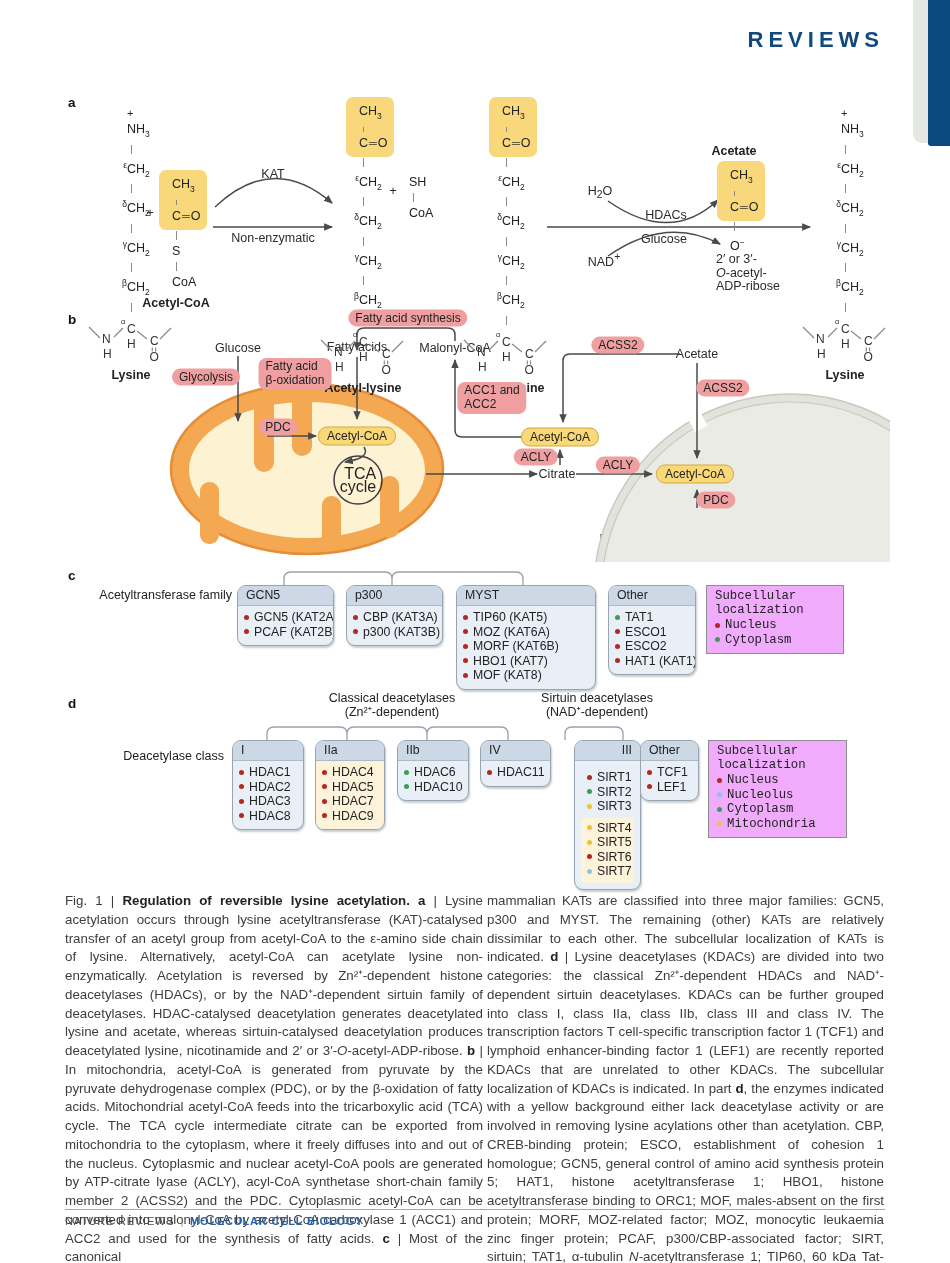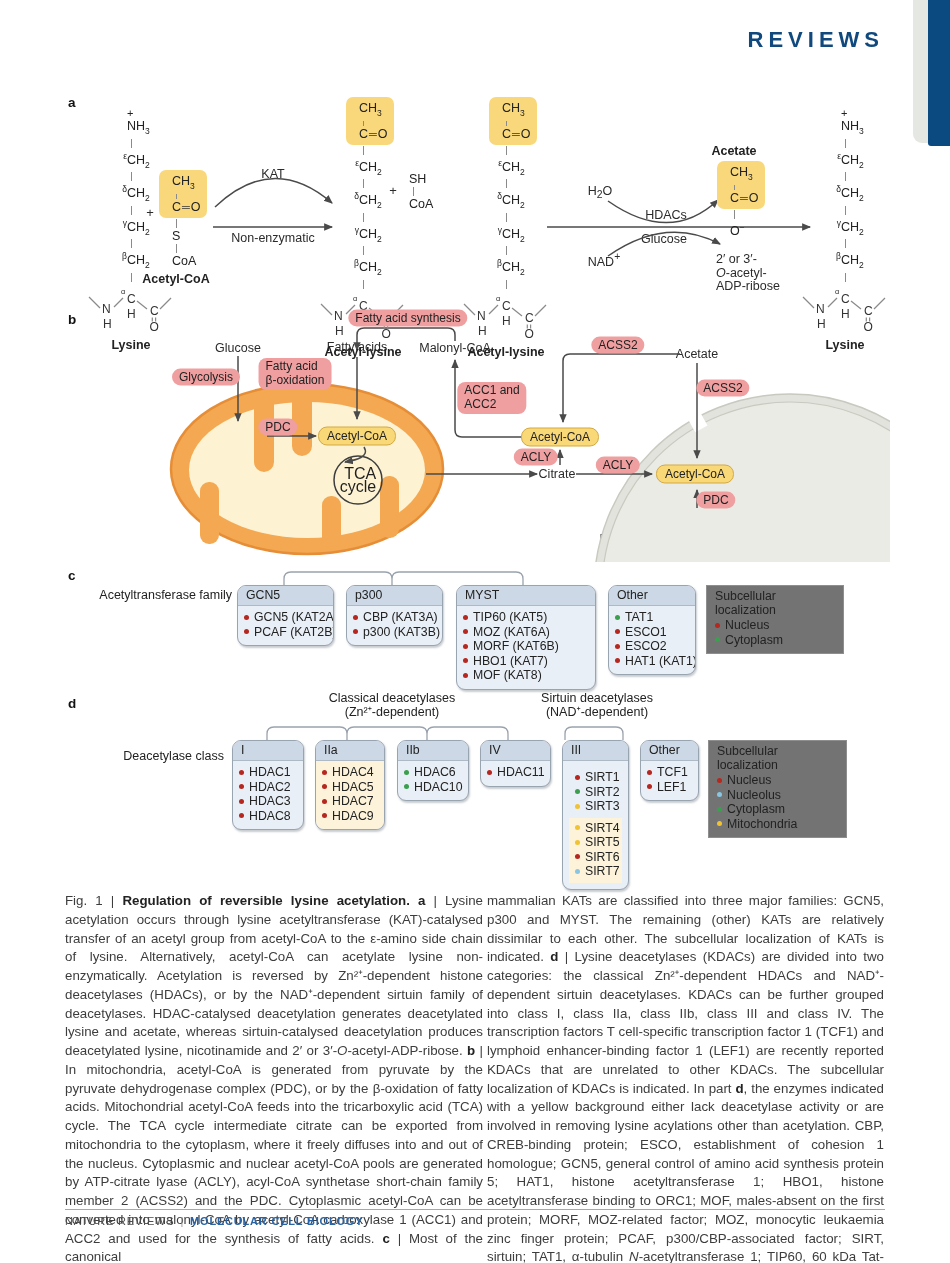--- a/index.html
+++ b/index.html
@@ -12,21 +12,21 @@
   
   #masthead{position:absolute;top:27px;right:66px;font-size:22px;font-weight:bold;
             letter-spacing:5px;}
   #tab-gray{position:absolute;top:0;right:22px;width:15px;height:143px;background:#e5e7e3;
             border-bottom-left-radius:9px;}
   #tab-blue{position:absolute;top:0;right:0;width:22px;height:146px;background:#0b4a81;
             border-bottom-left-radius:3px;}
   
   .mol{position:absolute;display:flex;flex-direction:column;align-items:flex-start;
        font-size:12.5px;color:#222;z-index:3;}
-  .mrow{line-height:14px;white-space:nowrap;}
+  .mrow{line-height:20px;white-space:nowrap;}
   .mrow sub{font-size:8.5px;}
   .mrow sup{font-size:8.5px;}
   .pre{display:inline-block;width:7px;font-size:8.5px;vertical-align:5px;text-align:right;}
   .db{margin:0 1px;font-size:11px;color:#333;}
   .conn{width:1.3px;height:9px;background:#8a8a8a;margin:1px 0 1px 11px;}
   .hlbox{background:#f9d87b;border-radius:7px;padding:4px 6px;margin-left:-6px;}
   .charge{font-size:11px;line-height:10px;margin:0 0 1px 7px;}
   .mlabel{font-weight:bold;font-size:12.5px;margin-top:4px;width:110px;margin-left:-44px;
           text-align:center;white-space:nowrap;}
   .mlabel.above{margin-top:0;margin-bottom:3px;}
@@ -47,21 +47,21 @@
   .fbox .hd{background:#ccd8e5;padding:2px 8px 3px;font-size:12.3px;color:#222;
             border-bottom:1px solid #aeb9c6;}
   .fbox .bd{padding:4px 6px 6px;}
   .fbox.cream .bd{background:#fcf3da;}
   .fbox .bd.nopad{padding:6px;}
   .fbox .sec{padding:3px 6px 4px;}
   .fbox .sec.cream2{background:#fcf3da;}
   .item{display:flex;align-items:center;gap:5px;font-size:12.3px;line-height:14.5px;
         white-space:nowrap;color:#222;}
   .dot{width:5px;height:5px;border-radius:50%;flex-shrink:0;}
-  .legend{position:absolute;background:#737373;border:1px solid #8e8e8e;padding:3px 8px 6px;z-index:3;}
+  .legend{position:absolute;background:#f0abfc;border:1px solid #8e8e8e;padding:3px 8px 6px;z-index:3;font-family:Liberation Mono, monospace;}
   .legend .lt{font-size:12.3px;margin-bottom:1px;color:#222;}
   .grp-hdr{position:absolute;font-size:12.5px;line-height:13.5px;text-align:center;color:#222;}
   .axis-lbl{position:absolute;font-size:12.5px;text-align:right;color:#222;}
   
   .cap{position:absolute;font-size:13.3px;line-height:18.75px;color:#3d3d3d;text-align:justify;margin:0;}
   .cap b{color:#222;}
   
   #footer-rule{position:absolute;left:65px;top:1209px;width:820px;height:1px;background:#a8a8a8;}
   #footer{position:absolute;left:65px;top:1215px;font-size:11px;letter-spacing:.8px;}
   #footer .fl{color:#4d4d4d;}
@@ -514,21 +514,21 @@
     </div>
   <div style="left:480px;top:740px;width:69px;" class="abs fbox">
       <div class="hd">IV</div>
       <div class="bd">
         <div class="item">
           <span class="dot" style="background: rgb(181, 39, 31);"></span>
           <span>HDAC11</span>
         </div>
       </div>
     </div>
-  <div style="left:562px;top:740px;width:65px;" class="abs fbox">
+  <div style="left:574px;top:740px;width:65px;text-align:right;" class="abs fbox">
       <div class="hd">III</div>
       <div class="bd nopad">
         <div class="sec">
           <div class="item">
             <span class="dot" style="background: rgb(181, 39, 31);"></span>
             <span>SIRT1</span>
           </div>
           <div class="item">
             <span class="dot" style="background: rgb(59, 159, 79);"></span>
             <span>SIRT2</span>

